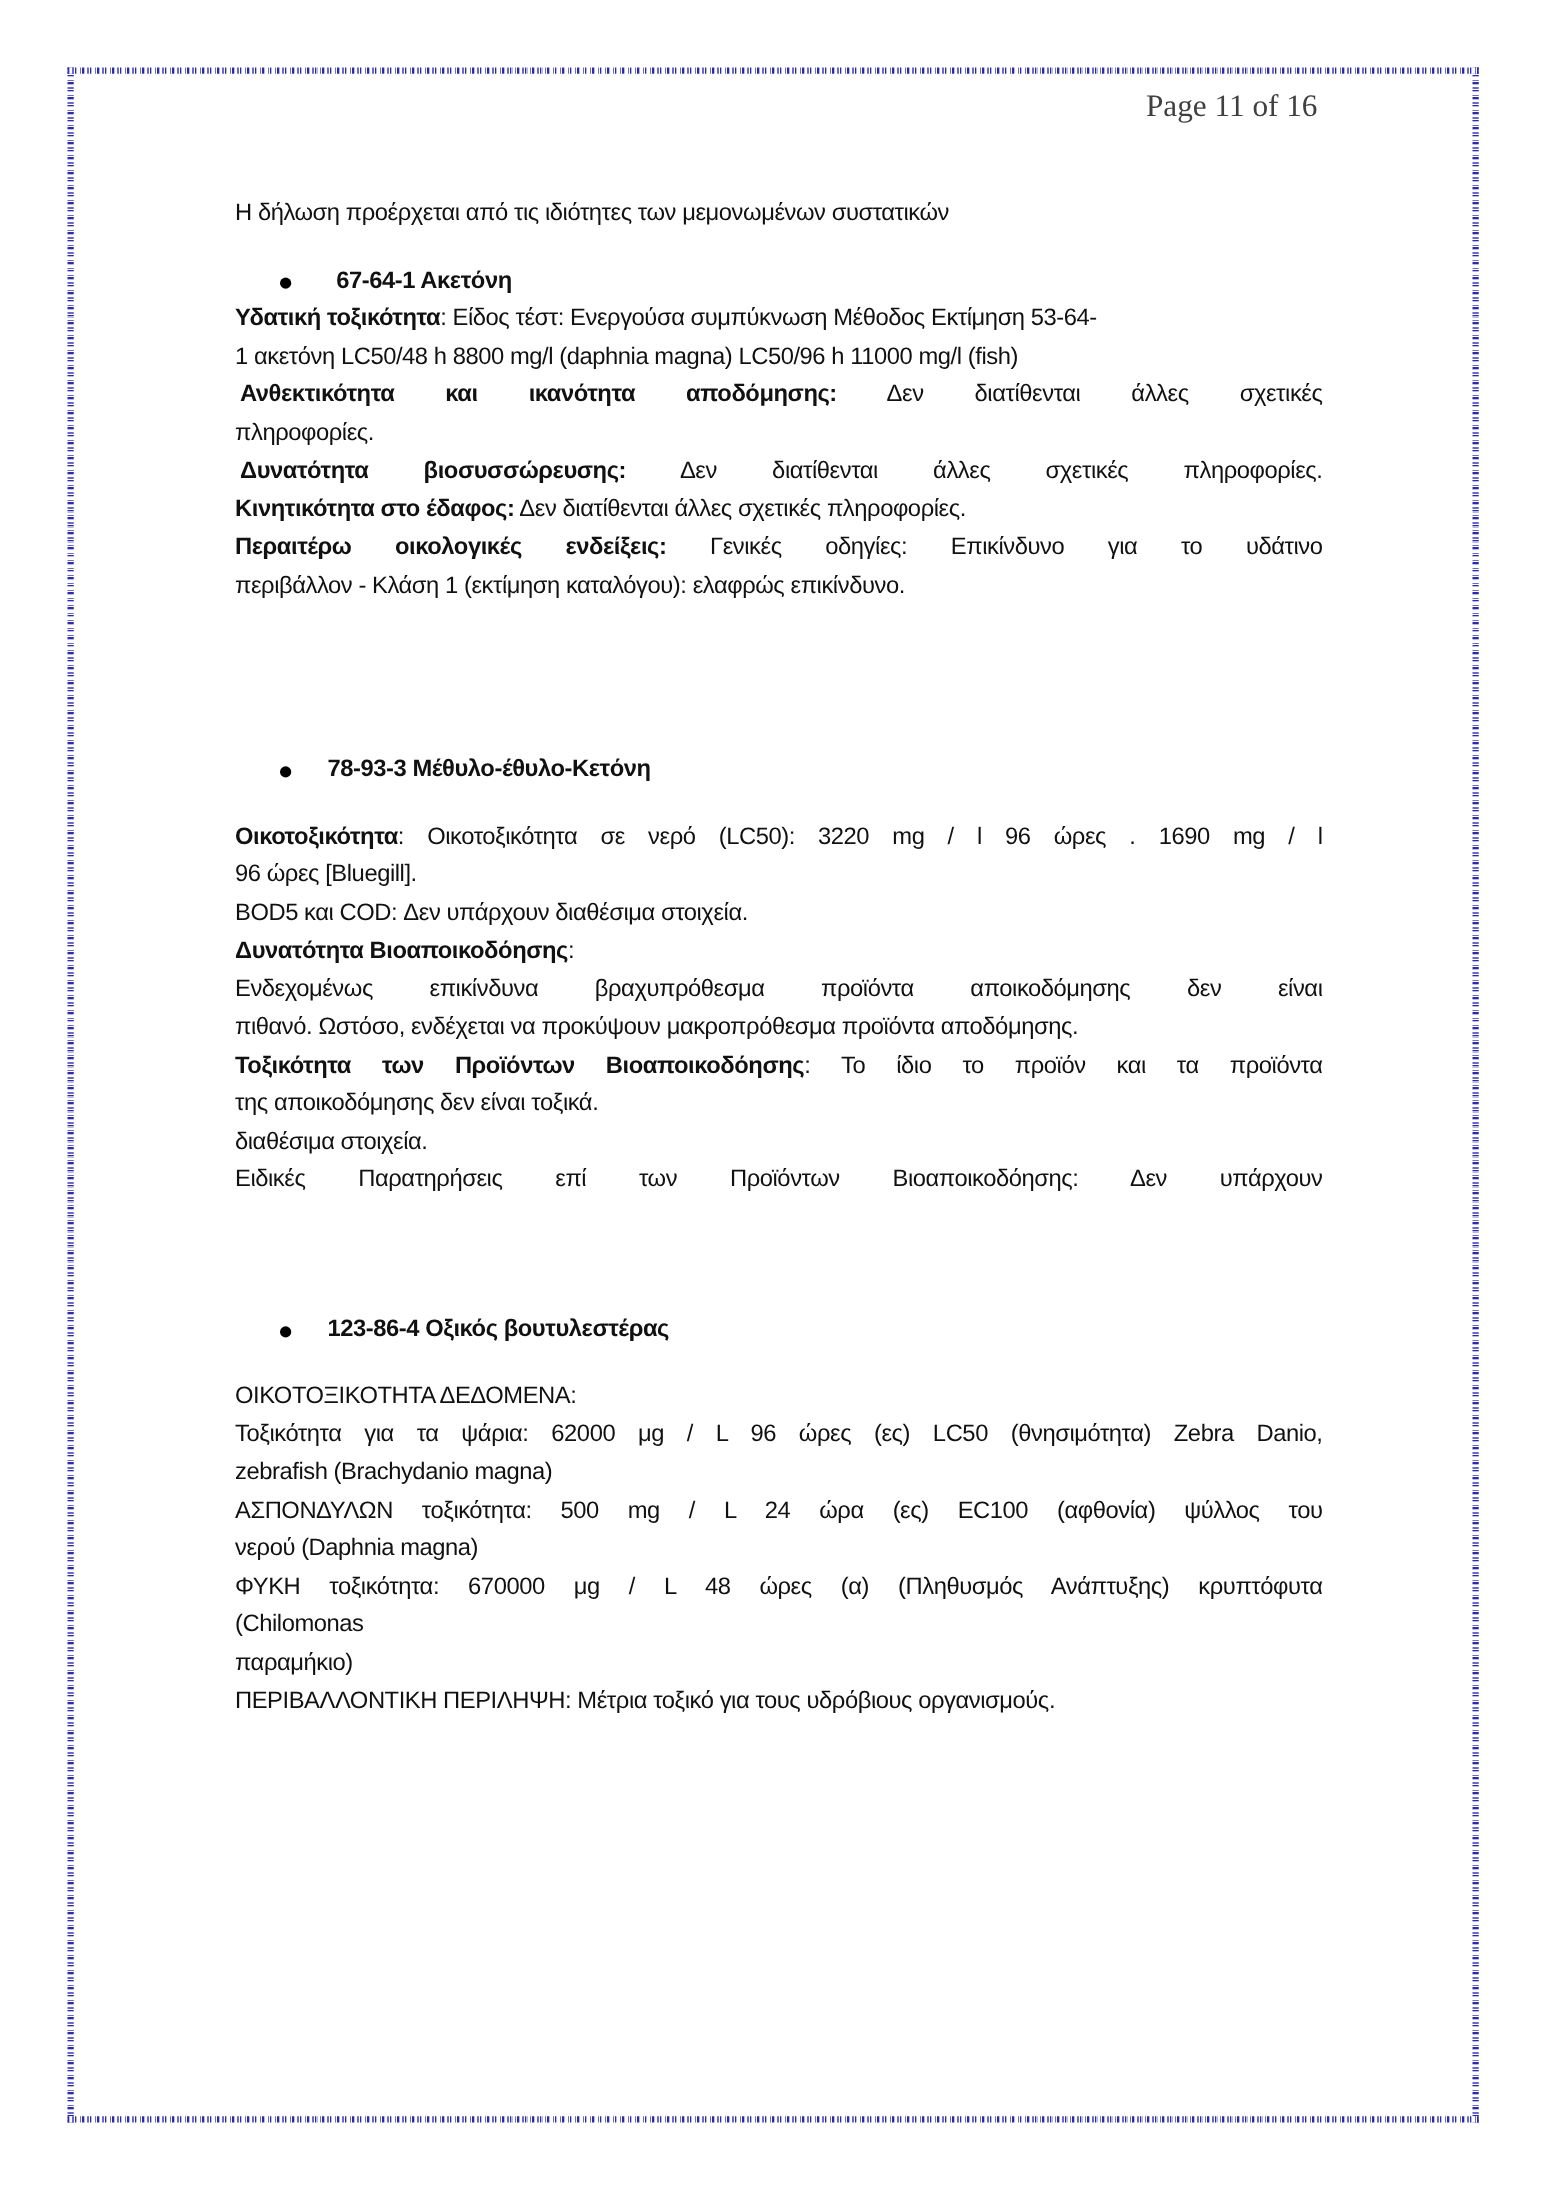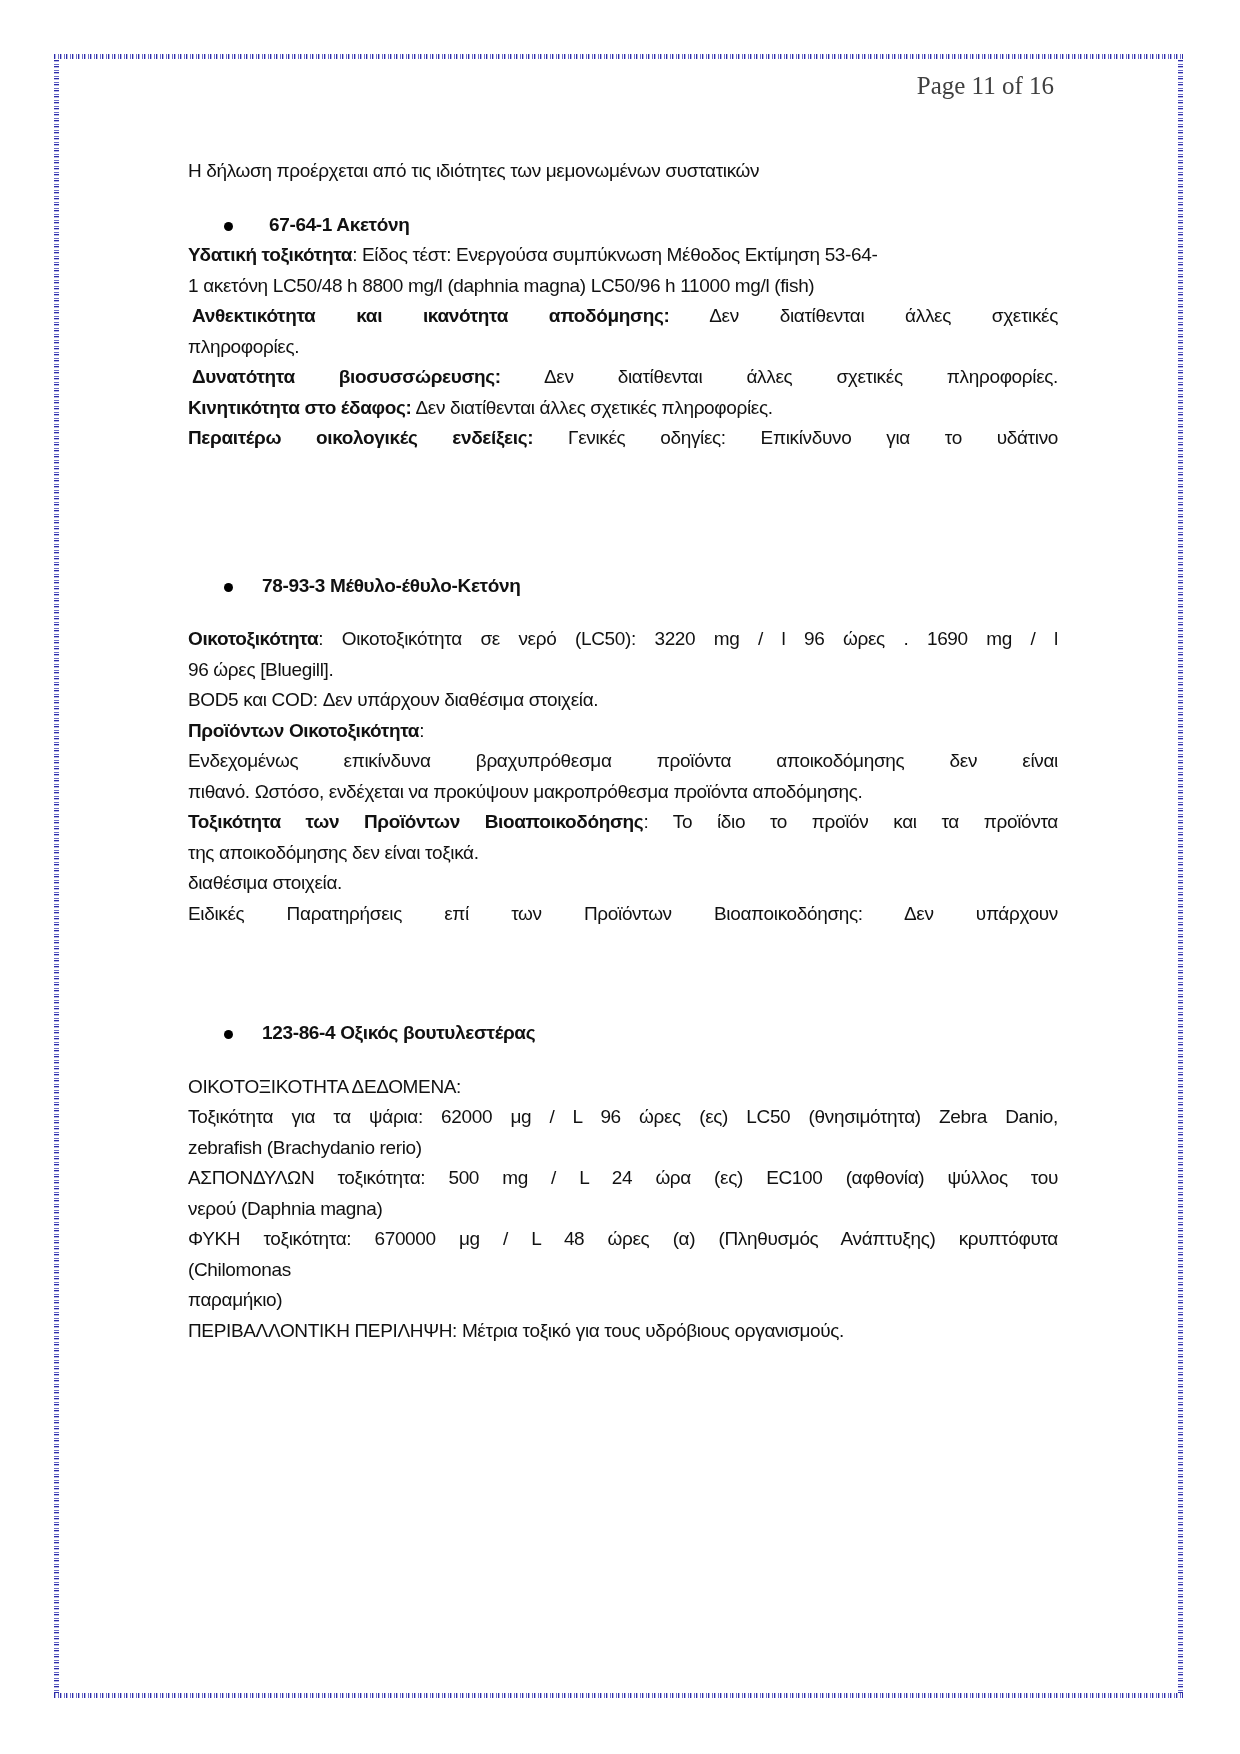--- a/index.html
+++ b/index.html
@@ -106,41 +106,42 @@
       <b>Δυνατότητα βιοσυσσώρευσης:</b><span> Δεν διατίθενται άλλες σχετικές πληροφορίες.</span>
     </p>
 
     <p class="p">
       <b>Κινητικότητα στο έδαφος:</b><span> Δεν διατίθενται άλλες σχετικές πληροφορίες.</span>
     </p>
 
     <p class="p justify-full">
       <b>Περαιτέρω οικολογικές ενδείξεις:</b><span>  Γενικές οδηγίες: Επικίνδυνο για το υδάτινο</span>
     </p>
+    <p class="p">περιβάλλον - Κλάση 1 (εκτίμηση καταλόγου): ελαφρώς επικίνδυνο.</p>
   </div>
 
   <div style="height:117px"></div>
 
   <div>
     <p class="bullet-heading sec2-heading">
       <span class="dot"></span>
       <span class="txt">78-93-3 Μέθυλο-έθυλο-Κετόνη</span>
     </p>
 
     <div style="height:23px"></div>
 
     <p class="p justify-full">
       <b>Οικοτοξικότητα</b><span>: Οικοτοξικότητα σε νερό (LC50): 3220 mg / l 96 ώρες . 1690 mg / l</span>
     </p>
     <p class="p">96 ώρες [Bluegill].</p>
 
     <p class="p">BOD5 και COD: Δεν υπάρχουν διαθέσιμα στοιχεία.</p>
 
     <p class="p">
-      <b>Προϊόντων Οικοτοξικότητα</b><span>:</span>
+      <b>Δυνατότητα Βιοαποικοδόησης</b><span>:</span>
     </p>
 
     <p class="p justify-full">Ενδεχομένως επικίνδυνα βραχυπρόθεσμα προϊόντα αποικοδόμησης δεν είναι</p>
     <p class="p">πιθανό. Ωστόσο, ενδέχεται να προκύψουν μακροπρόθεσμα προϊόντα αποδόμησης.</p>
 
     <p class="p justify-full">
       <b>Τοξικότητα των Προϊόντων Βιοαποικοδόησης</b><span>: Το ίδιο το προϊόν και τα προϊόντα</span>
     </p>
     <p class="p">της αποικοδόμησης δεν είναι τοξικά.</p>
 
@@ -154,21 +155,21 @@
     <p class="bullet-heading sec3-heading">
       <span class="dot"></span>
       <span class="txt">123-86-4 Οξικός βουτυλεστέρας</span>
     </p>
 
     <div style="height:23px"></div>
 
     <p class="p">ΟΙΚΟΤΟΞΙΚΟΤΗΤΑ ΔΕΔΟΜΕΝΑ:</p>
 
     <p class="p justify-full">Τοξικότητα για τα ψάρια: 62000 μg / L 96 ώρες (ες) LC50 (θνησιμότητα) Zebra Danio,</p>
-    <p class="p">zebrafish (Brachydanio rerio)</p>
+    <p class="p">zebrafish (Brachydanio magna)</p>
 
     <p class="p justify-full">ΑΣΠΟΝΔΥΛΩΝ τοξικότητα: 500 mg / L 24 ώρα (ες) EC100 (αφθονία) ψύλλος του</p>
     <p class="p">νερού (Daphnia magna)</p>
 
     <p class="p justify-full">ΦΥΚΗ τοξικότητα: 670000 μg / L 48 ώρες (α) (Πληθυσμός Ανάπτυξης) κρυπτόφυτα</p>
     <p class="p">(Chilomonas</p>
     <p class="p">παραμήκιο)</p>
 
     <p class="p">ΠΕΡΙΒΑΛΛΟΝΤΙΚΗ ΠΕΡΙΛΗΨΗ: Μέτρια τοξικό για τους υδρόβιους οργανισμούς.</p>
   </div>

